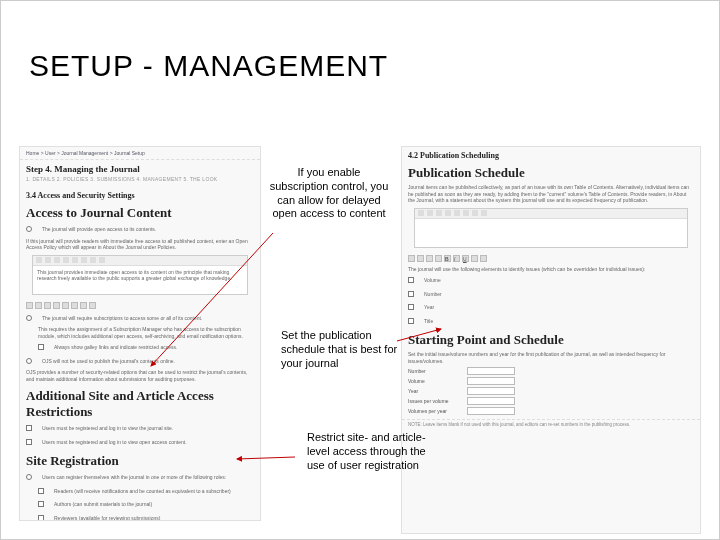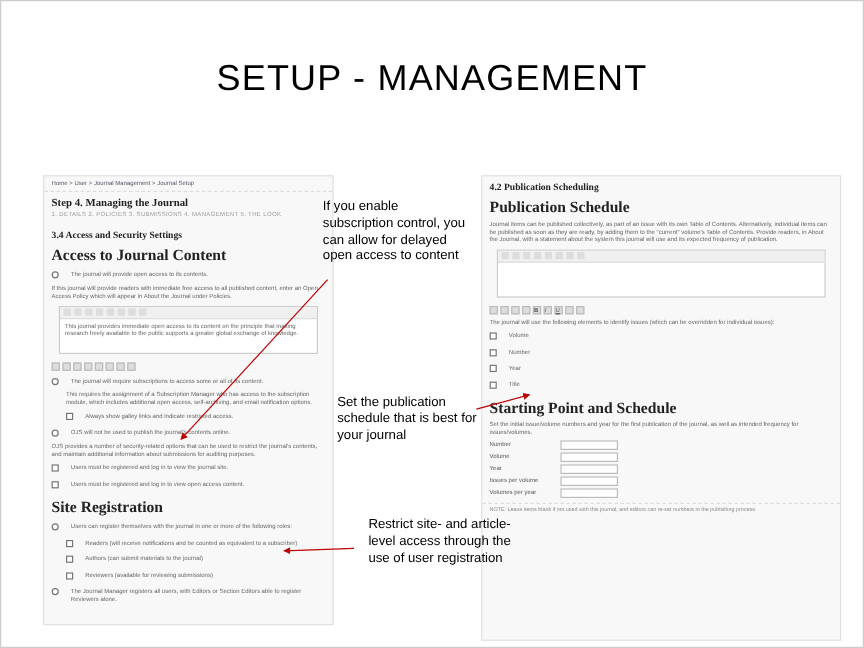--- a/index.html
+++ b/index.html
@@ -1,25 +1,25 @@
 <!DOCTYPE html>
 <html><head>
 <meta charset="utf-8">
 <style>
   * { box-sizing: border-box; margin: 0; padding: 0; }
   html, body { width: 720px; height: 540px; font-family: Arial, Helvetica, sans-serif; background: #fff; color: #000; }
   .slide { position: relative; width: 720px; height: 540px; border: 1px solid #ccc; overflow: hidden; }
-  .title { position: absolute; top: 48px; left: 0; right: 0; text-align: center; font-size: 30px; letter-spacing: 1px; font-weight: 400; }
+  .title { position: absolute; top: 48px; left: 0; right: 0; font-size: 30px; letter-spacing: 1px; font-weight: 400; padding-left: 28px; }
   .callout { position: absolute; font-size: 11px; line-height: 1.25; color: #000; }
-  #c1 { top: 165px; left: 268px; width: 120px; }
+  #c1 { top: 165px; left: 268px; width: 120px; text-align: center; }
   #c2 { top: 328px; left: 280px; width: 120px; }
   #c3 { top: 430px; left: 306px; width: 120px; }
   svg.arrows { position: absolute; top: 0; left: 0; width: 720px; height: 540px; pointer-events: none; }
   .panel { position: absolute; background: #f8f8f8; border: 1px solid #e0e0e0; font-size: 6px; color: #555; overflow: hidden; }
-  .panel.left { top: 145px; left: 35px; width: 242px; height: 375px; }
+  .panel.left { top: 145px; left: 18px; width: 242px; height: 375px; }
   .panel.right { top: 145px; left: 400px; width: 300px; height: 388px; }
   .panel .crumbs { font-size: 5px; color: #888; padding: 3px 6px; border-bottom: 1px dashed #ddd; }
   .panel .crumbs span { color: #556; }
   .panel h1 { font-size: 9px; font-weight: 700; padding: 4px 6px 2px; color: #222; font-family: Georgia, serif; }
   .panel .tabs { font-size: 5px; color: #999; padding: 0 6px 3px; letter-spacing: .3px; }
   .panel h2 { font-size: 8px; font-weight: 700; padding: 6px 6px 1px; color: #222; font-family: Georgia, serif; }
   .panel h3 { font-size: 13px; font-weight: 700; padding: 4px 6px 2px; color: #222; font-family: Georgia, serif; }
   .panel p { font-size: 5px; color: #666; padding: 1px 6px 2px; line-height: 1.3; }
   .panel .optrow { display: flex; align-items: flex-start; gap: 4px; padding: 2px 6px; }
   .panel .rb, .panel .cb { width: 6px; height: 6px; border: 1px solid #777; background: #fff; flex: 0 0 auto; margin-top: 1px; }
@@ -84,20 +84,21 @@
     <p style="padding-left:18px;">This requires the assignment of a Subscription Manager who has access to the subscription module, which includes additional open access, self-archiving, and email notification options.</p>
     <div class="optrow" style="padding-left:18px;">
         <span class="cb"></span>
         <p>Always show galley links and indicate restricted access.</p>
       </div>
     <div class="optrow">
         <span class="rb"></span>
         <p>OJS will not be used to publish the journal's contents online.</p>
       </div>
     <p>OJS provides a number of security-related options that can be used to restrict the journal's contents, and maintain additional information about submissions for auditing purposes.</p>
+    <h3>Additional Site and Article Access Restrictions</h3>
     <div class="optrow">
         <span class="cb"></span>
         <p>Users must be registered and log in to view the journal site.</p>
       </div>
     <div class="optrow">
         <span class="cb"></span>
         <p>Users must be registered and log in to view open access content.</p>
       </div>
     <h3>Site Registration</h3>
     <div class="optrow">

